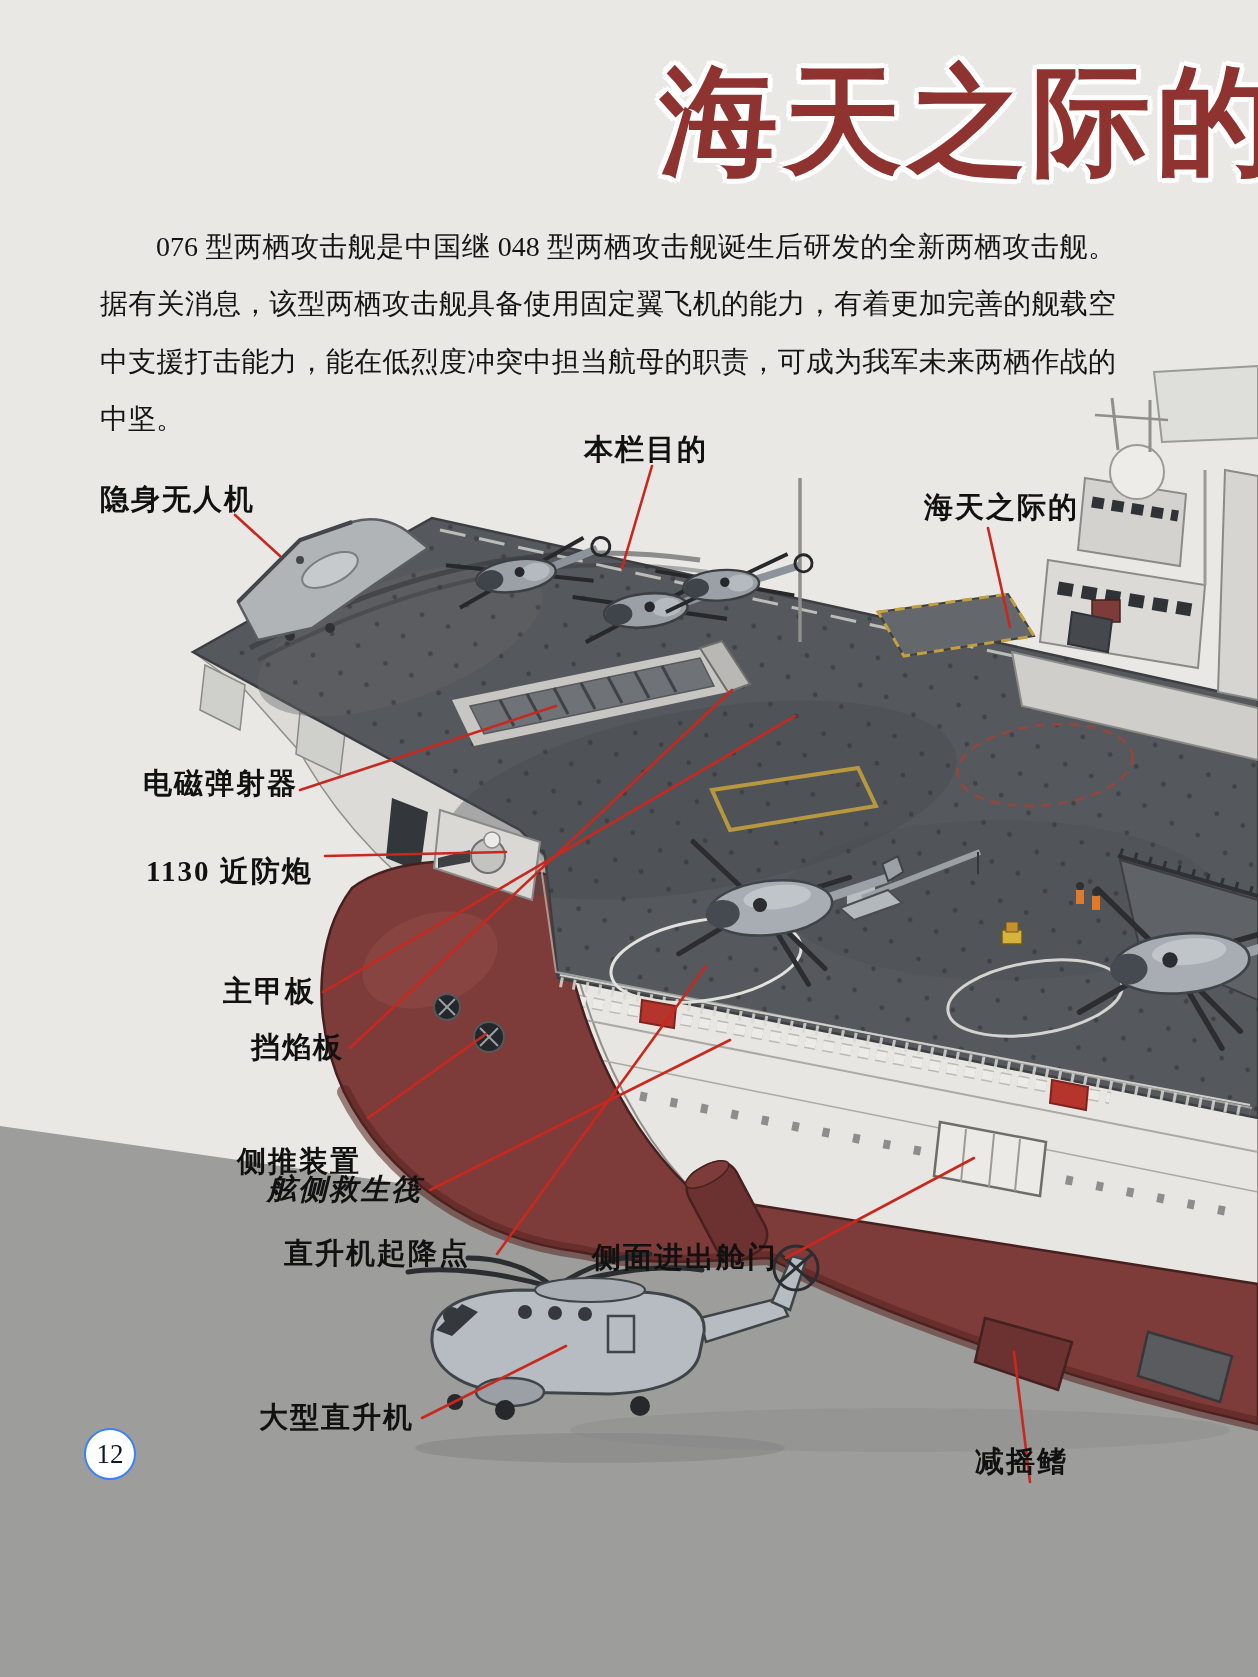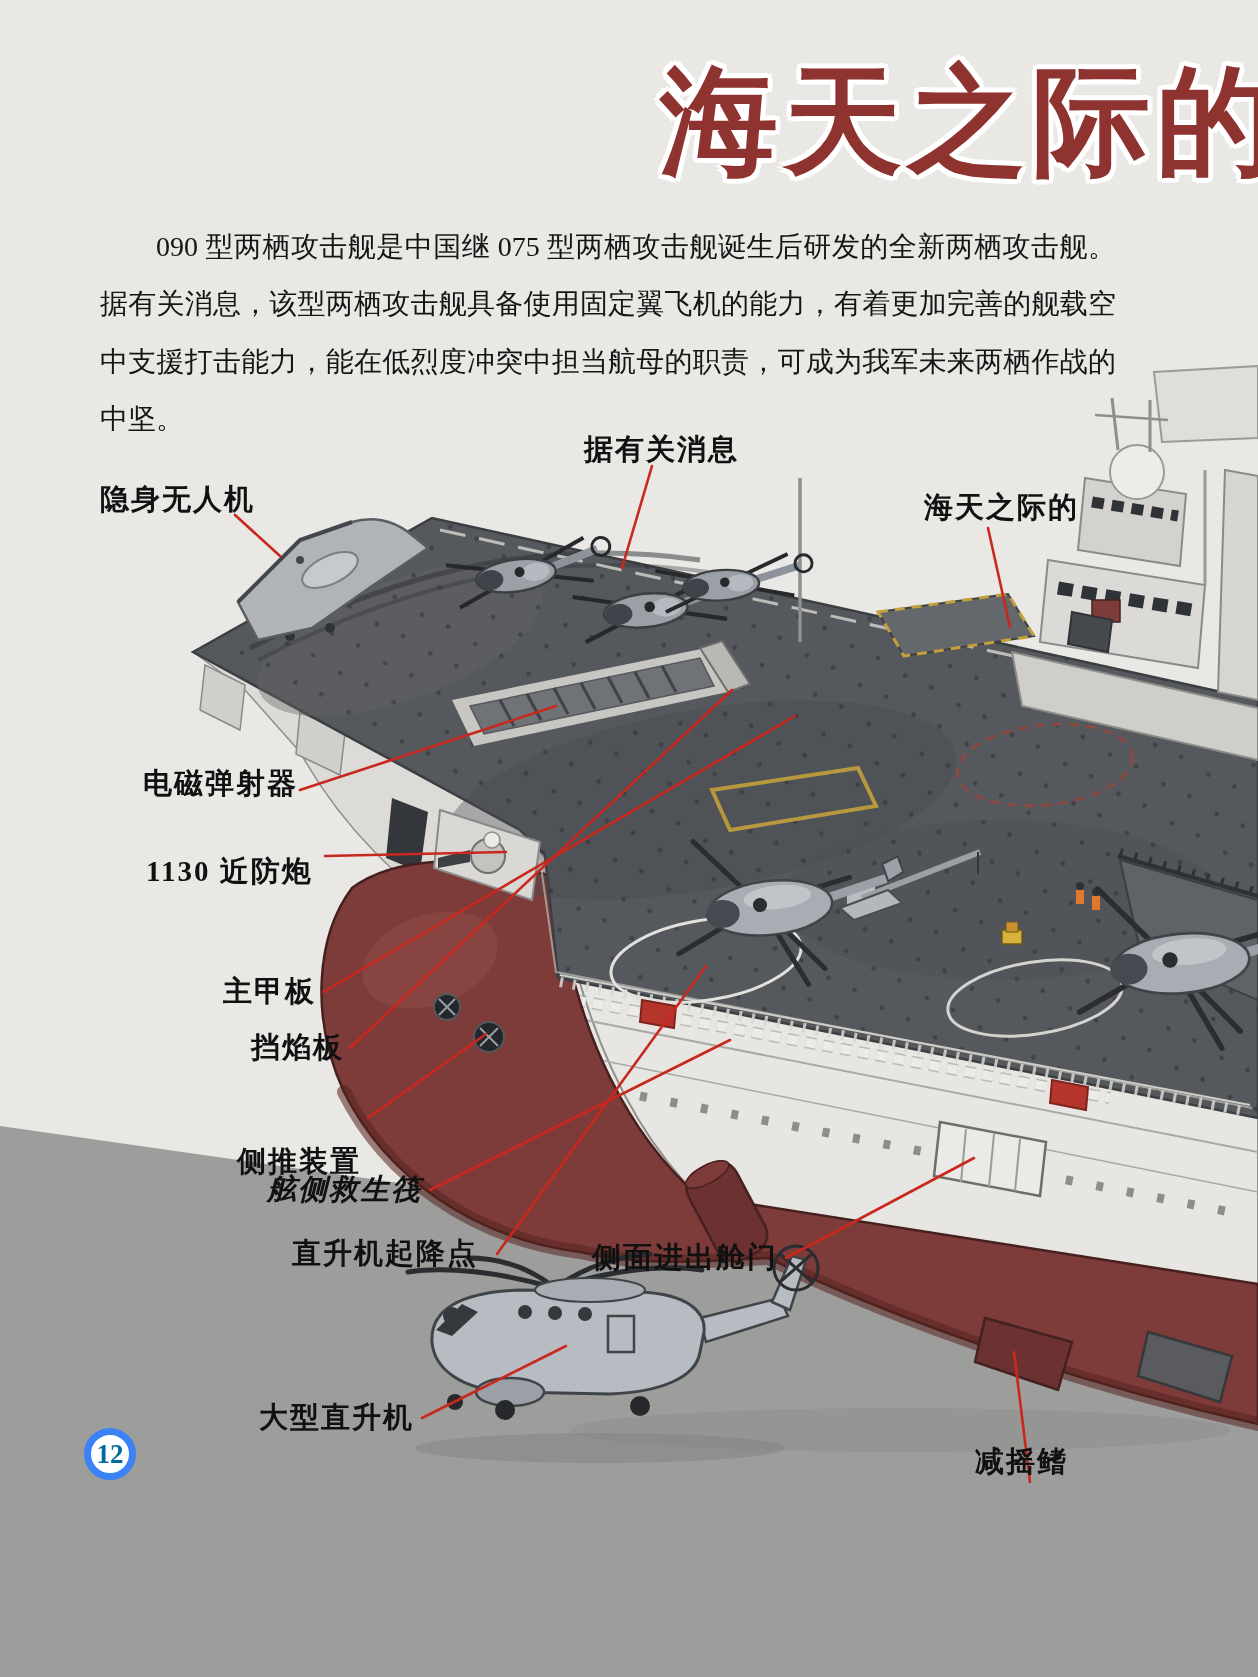--- a/index.html
+++ b/index.html
@@ -21,23 +21,23 @@
     position:absolute; left:100px; top:218px; width:1016px;
     font-size:28px; line-height:2.05; color:#151515; text-align:justify;
   }
   .intro p { text-indent:2em; }
   .diagram-label {
     position:absolute; font-size:29px; font-weight:bold; color:#111;
     letter-spacing:2px; white-space:nowrap; line-height:1.1;
   }
   .page-badge {
     position:absolute; left:84px; top:1428px; width:52px; height:52px;
-    border:7px solid #3b82f6; border-radius:50%; background:#fff;
+    border:2px solid #3b82f6; border-radius:50%; background:#fff;
     display:flex; align-items:center; justify-content:center;
-    font-size:27px; font-weight:bold; color:#0369a1;
+    font-size:27px; font-weight:normal; color:#0f172a;
   }
 </style>
 </head>
 <body>
 
 <svg class="art" width="1258" height="1677" viewBox="0 0 1258 1677">
   <defs>
     <pattern id="deckdots" width="46" height="40" patternUnits="userSpaceOnUse" patternTransform="rotate(-12)">
       <circle cx="9" cy="9" r="2.4" fill="#2c2e31"></circle>
       <circle cx="32" cy="26" r="2.4" fill="#2c2e31"></circle>
@@ -281,32 +281,32 @@
     <line x1="497" y1="1254" x2="706" y2="966"></line>
     <line x1="786" y1="1258" x2="974" y2="1158"></line>
     <line x1="422" y1="1418" x2="566" y2="1346"></line>
     <line x1="1030" y1="1482" x2="1014" y2="1352"></line>
   </g>
 </svg>
 
 <div class="title">海天之际的</div>
 
 <div class="intro">
-  <p>090 型两栖攻击舰是中国继 075 型两栖攻击舰诞生后研发的全新两栖攻击舰。据有关消息，该型两栖攻击舰具备使用固定翼飞机的能力，有着更加完善的舰载空中支援打击能力，能在低烈度冲突中担当航母的职责，可成为我军未来两栖作战的中坚。</p>
+  <p>076 型两栖攻击舰是中国继 048 型两栖攻击舰诞生后研发的全新两栖攻击舰。据有关消息，该型两栖攻击舰具备使用固定翼飞机的能力，有着更加完善的舰载空中支援打击能力，能在低烈度冲突中担当航母的职责，可成为我军未来两栖作战的中坚。</p>
 </div>
 
 <div class="diagram-label" style="left:100px; top:484px;">隐身无人机</div>
-<div class="diagram-label" style="left:584px; top:434px;">据有关消息</div>
+<div class="diagram-label" style="left:584px; top:434px;">本栏目的</div>
 <div class="diagram-label" style="left:924px; top:492px;">海天之际的</div>
 <div class="diagram-label" style="left:143px; top:768px;">电磁弹射器</div>
 <div class="diagram-label" style="left:146px; top:856px;">1130 近防炮</div>
 <div class="diagram-label" style="left:223px; top:976px;">主甲板</div>
 <div class="diagram-label" style="left:251px; top:1032px;">挡焰板</div>
 <div class="diagram-label" style="left:237px; top:1102px;margin-top:44px;">侧推装置</div>
 <div class="diagram-label" style="left:267px; top:1174px;font-style:italic;">舷侧救生筏</div>
-<div class="diagram-label" style="left:292px; top:1238px;">直升机起降点</div>
+<div class="diagram-label" style="left:284px; top:1238px;">直升机起降点</div>
 <div class="diagram-label" style="left:592px; top:1242px;">侧面进出舱门</div>
 <div class="diagram-label" style="left:259px; top:1402px;">大型直升机</div>
 <div class="diagram-label" style="left:975px; top:1446px;text-align:center;">减摇鳍</div>
 
 <div class="page-badge">
   <span>12</span>
 </div>
 
 </body></html>

